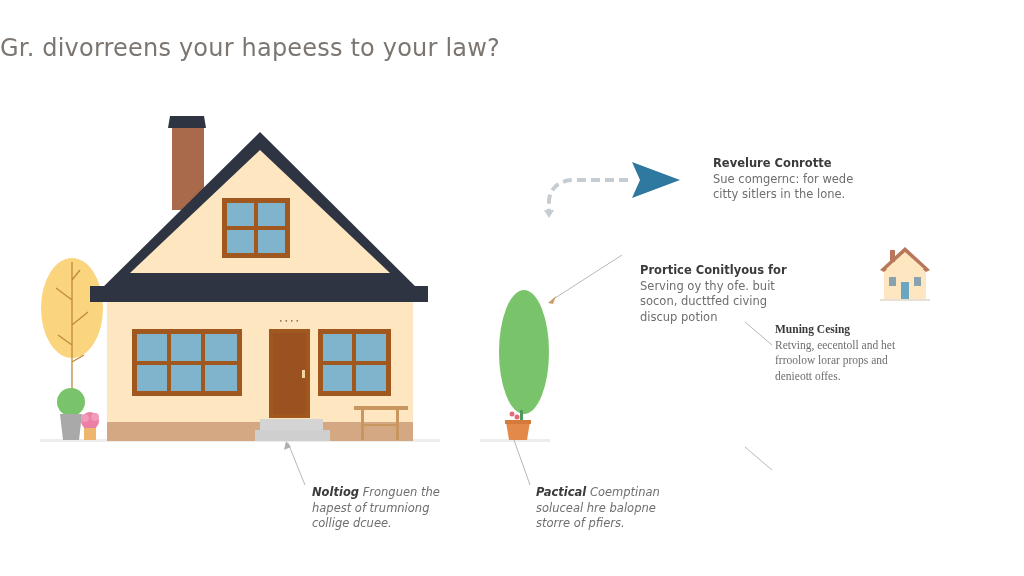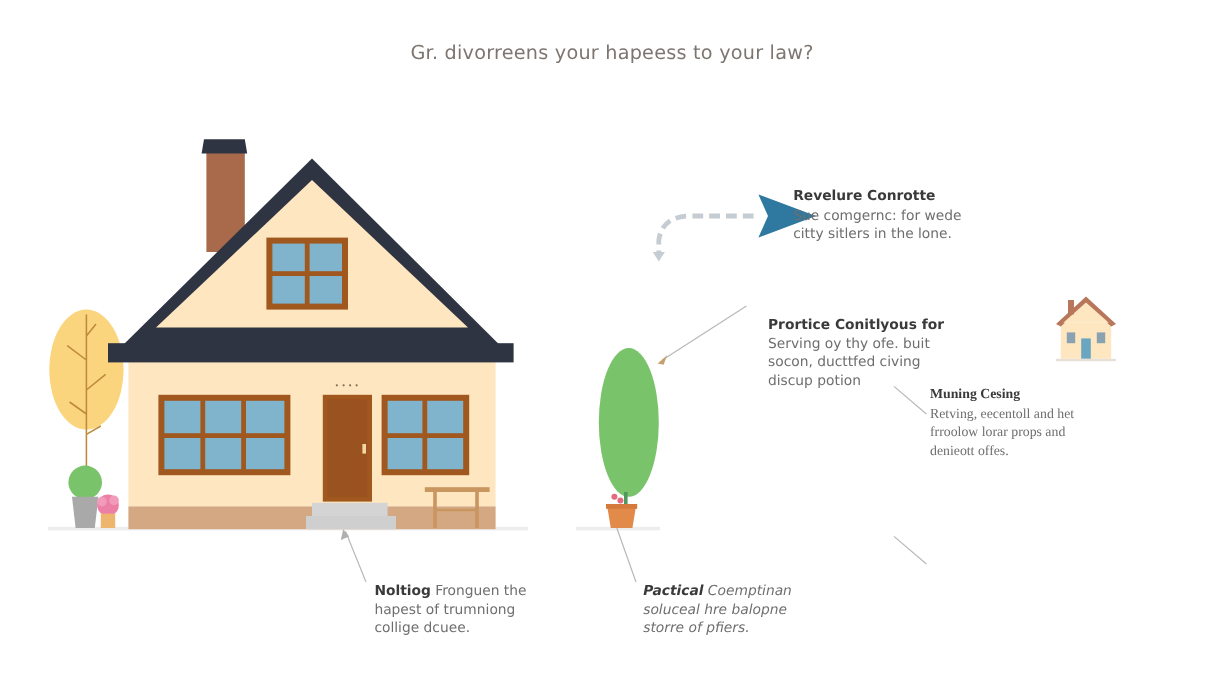--- a/index.html
+++ b/index.html
@@ -4,21 +4,21 @@
   <style>
     html, body { margin: 0; padding: 0; }
     body {
       width: 1024px; height: 576px; overflow: hidden;
       background: #ffffff;
       font-family: "DejaVu Sans", "Liberation Sans", sans-serif;
       position: relative;
     }
     .title {
       position: absolute; left: 0; width: 1020px; top: 34px;
-      text-align: center; font-size: 16px; color: #7d7670;
+      text-align: left; font-size: 24px; color: #7d7670;
       letter-spacing: 0.2px;
     }
     svg.art { position: absolute; left: 0; top: 0; }
     .callout {
       position: absolute; font-size: 11.5px; line-height: 15.5px;
       color: #6e6e6e;
     }
     .callout .head { font-weight: bold; color: #3a3a3a; display: block; }
     .callout .inline-head { font-weight: bold; color: #3a3a3a; }
   </style>
@@ -135,21 +135,21 @@
     <path d="M622 255 L552 300"></path>
     <path d="M745 322 L772 345"></path>
     <path d="M745 447 L772 470"></path>
     <path d="M288 443 L305 485"></path>
     <path d="M514 440 L530 485"></path>
   </g>
   <path d="M548 303 L556 296 L553 304 Z" fill="#c8a070"></path>
   <path d="M286 441 L284 450 L291 447 Z" fill="#b0b0b0"></path>
 </svg>
 
-<div class="callout" style="left:661px; top:156px;">
+<div class="callout" style="left:713px; top:156px;">
   <span class="head">Revelure Conrotte</span>
   <div>Sue comgernc: for wede</div>
   <div>citty sitlers in the lone.</div>
 </div>
 
 <div class="callout" style="left:640px; top:263px;">
   <span class="head">Prortice Conitlyous for</span>
   <div>Serving oy thy ofe. buit</div>
   <div>socon, ducttfed civing</div>
   <div>discup potion</div>
@@ -158,21 +158,21 @@
 <div class="callout" style="left:775px; top:322px;font-family:Liberation Serif, serif;">
   <span class="head">Muning Cesing</span>
   <div>Retving, eecentoll and het</div>
   <div>frroolow lorar props and</div>
   <div>denieott offes.</div>
 </div>
 
 <div class="callout" style="left:775px; top:468px;">
 </div>
 
-<div class="callout" style="left:312px; top:485px;">
+<div class="callout" style="left:312px; top:485px;font-style:italic;">
   <div>
     <span class="inline-head">Noltiog</span>
     <span>Fronguen the</span>
   </div>
   <div>hapest of trumniong</div>
   <div>collige dcuee.</div>
 </div>
 
 <div class="callout" style="left:536px; top:485px;font-style:italic;">
   <div>

